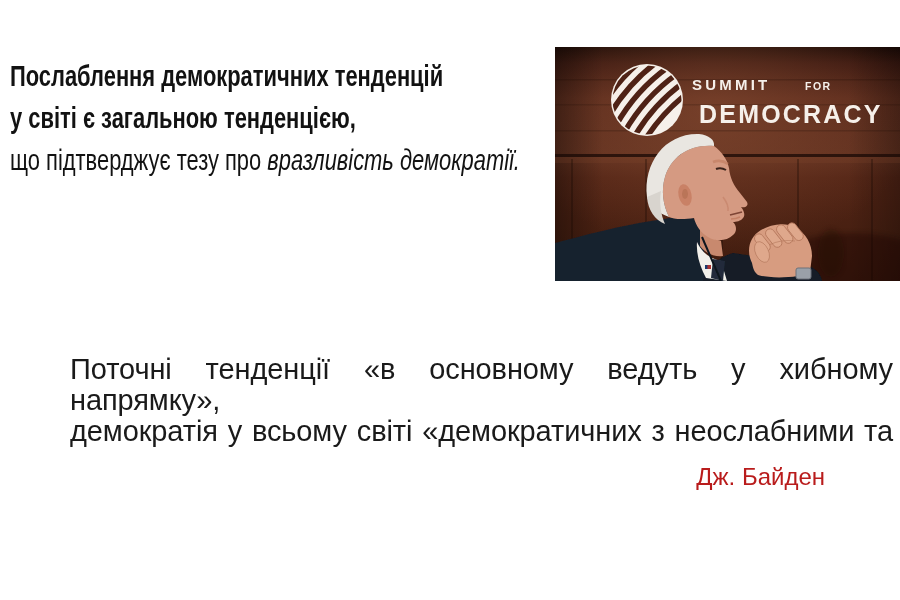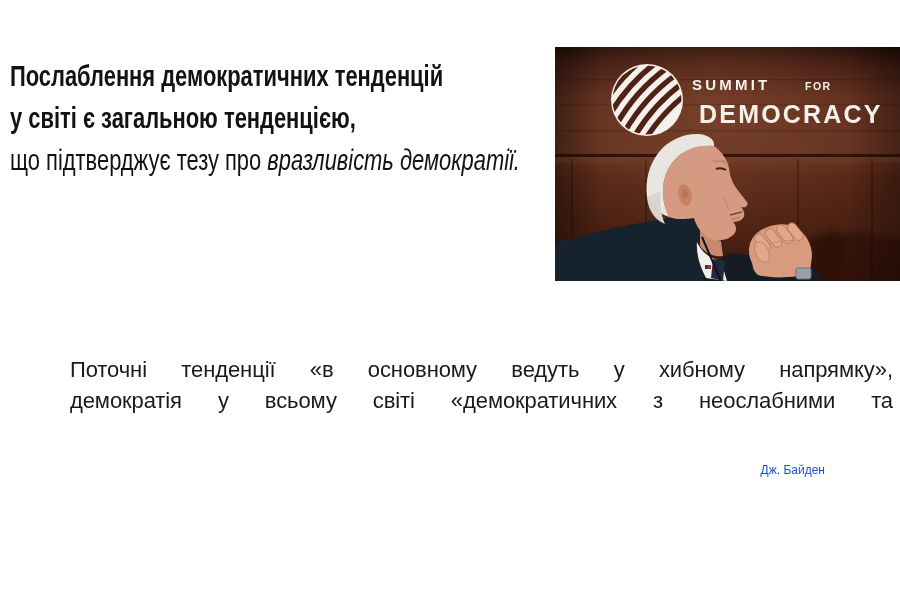--- a/index.html
+++ b/index.html
@@ -18,27 +18,27 @@
   .heading .ital{font-style:italic;}
   
   .photo{
     position:absolute;left:555px;top:47px;width:345px;height:234px;
     overflow:hidden;
   }
   .photo svg{display:block;width:100%;height:100%;}
   
   .quote{
     position:absolute;left:70px;top:354px;width:823px;color:#1a1a1a;
-    font-size:22px;line-height:31px;letter-spacing:-0.1px;
+    font-size:29px;line-height:31px;letter-spacing:-0.1px;
   }
   .quote .ql{display:block;}
   .quote .just{text-align:justify;text-align-last:justify;}
   .attribution{
     position:absolute;left:525px;top:463px;width:300px;
-    text-align:right;font-size:12px;color:#1d4ed8;
+    text-align:right;font-size:24px;color:#b91c1c;
   }
 </style>
 </head>
 <body>
 
 <div class="slide">
 
   <div class="heading">
     <span class="hl bold">Послаблення демократичних тенденцій</span>
     <span class="hl bold">у світі є загальною тенденцією,</span>

